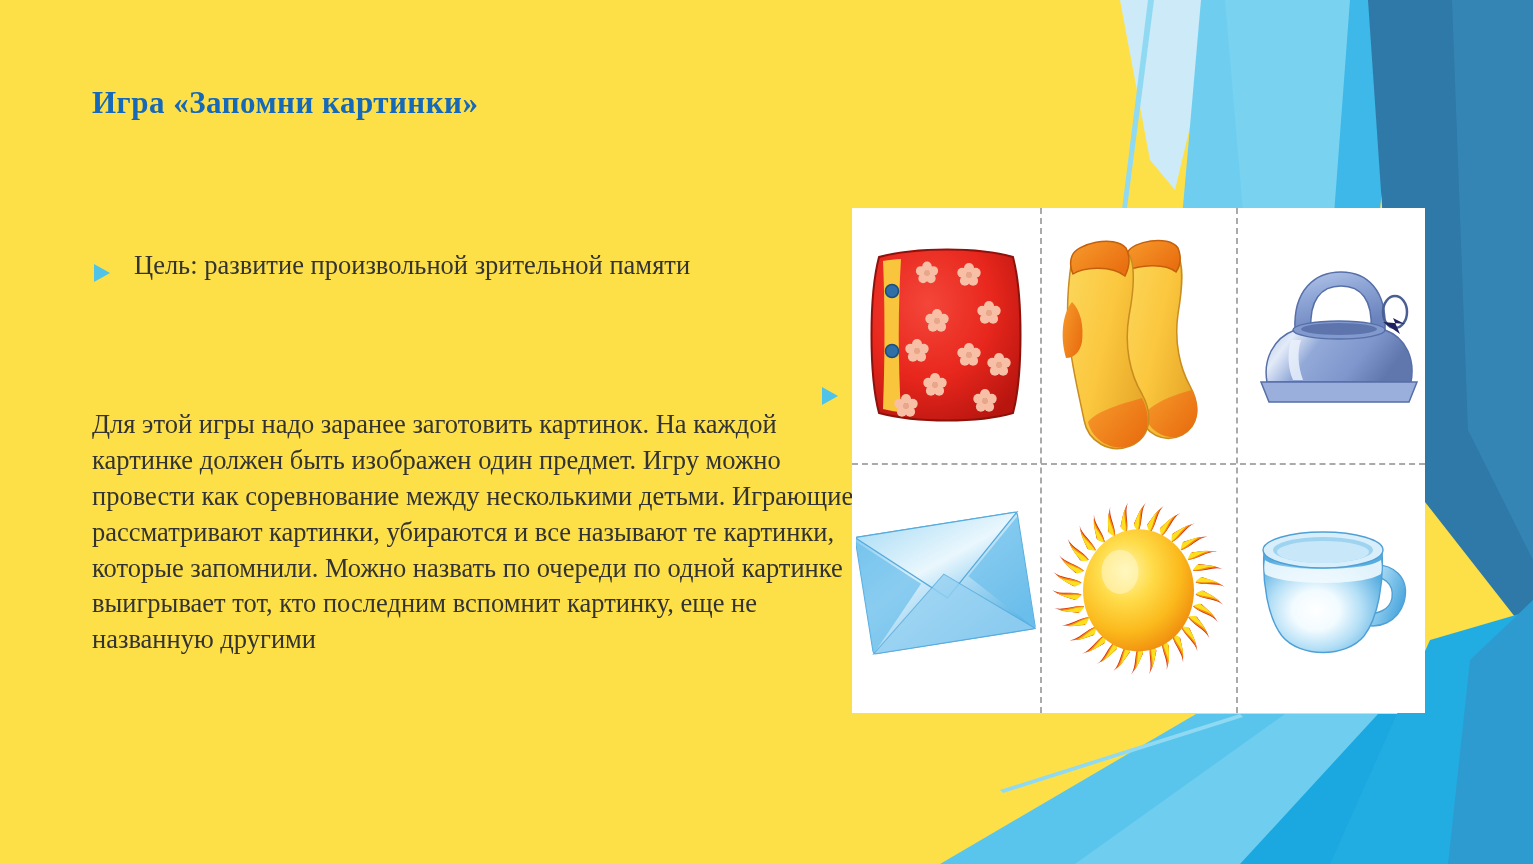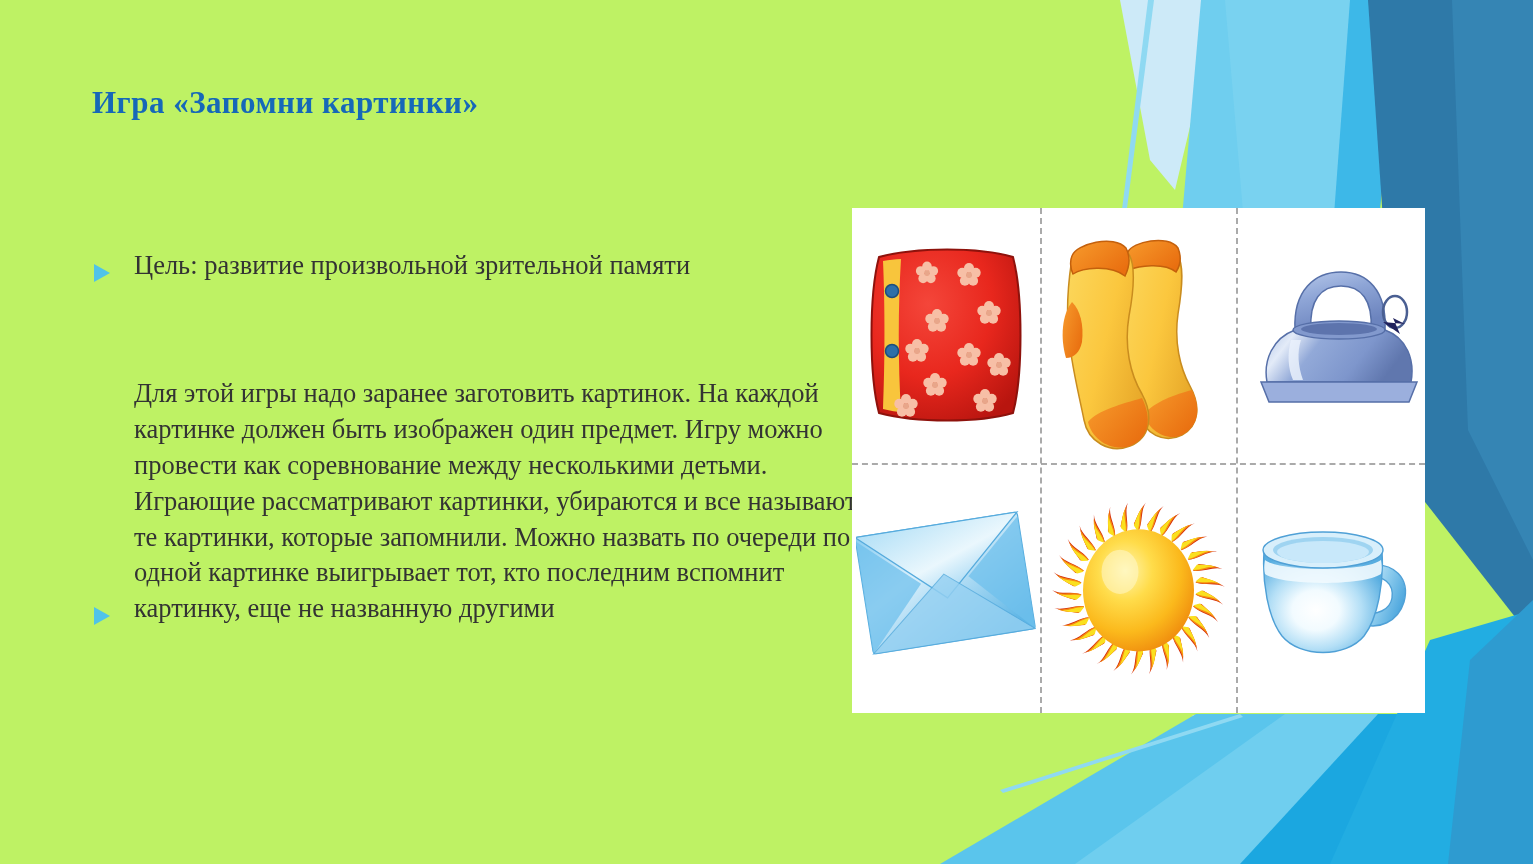--- a/index.html
+++ b/index.html
@@ -7,21 +7,21 @@
     padding: 0;
     background: #ffffff;
   }
   body {
     font-family: "Liberation Serif", "DejaVu Serif", serif;
   }
   #slide {
     position: relative;
     width: 1533px;
     height: 864px;
-    background: #bef264;
+    background: #fde047;
     overflow: hidden;
   }
 
   
   .deco-layer {
     position: absolute;
     inset: 0;
     pointer-events: none;
   }
   .deco-layer svg { display: block; width: 1533px; height: 864px; }
@@ -46,21 +46,21 @@
     position: absolute;
     left: 92px;
     top: 248px;
     width: 770px;
   }
   .bullet-row {
     display: flex;
     align-items: flex-end;
     margin-bottom: 92px;
   }
-  .bullet-row:last-child { margin-bottom: 10px; }
+  .bullet-row:last-child { margin-bottom: 10px; flex-direction: column; }
   .bullet-marker {
     flex: 0 0 auto;
     width: 20px;
     height: 22px;
     margin-right: 22px;
     margin-top: 9px;
   }
   .bullet-marker svg { display: block; }
   .bullet-text {
     flex: 1 1 auto;

